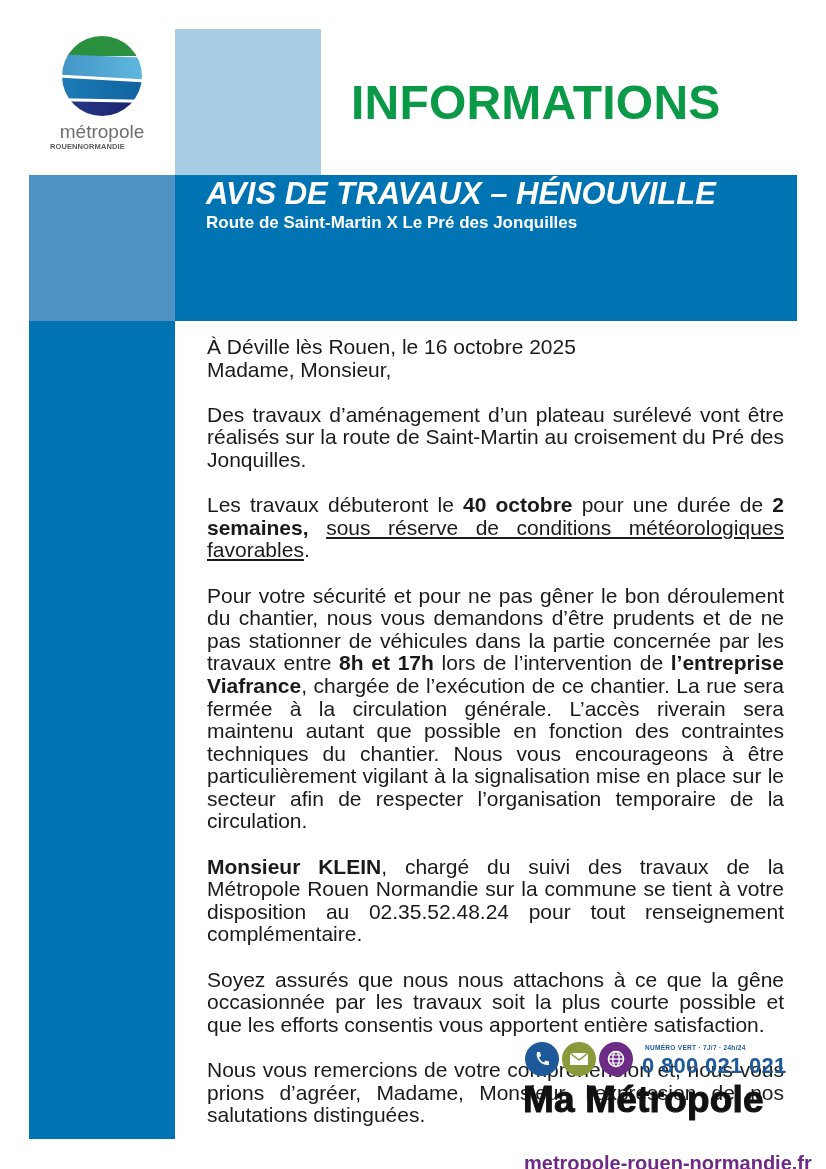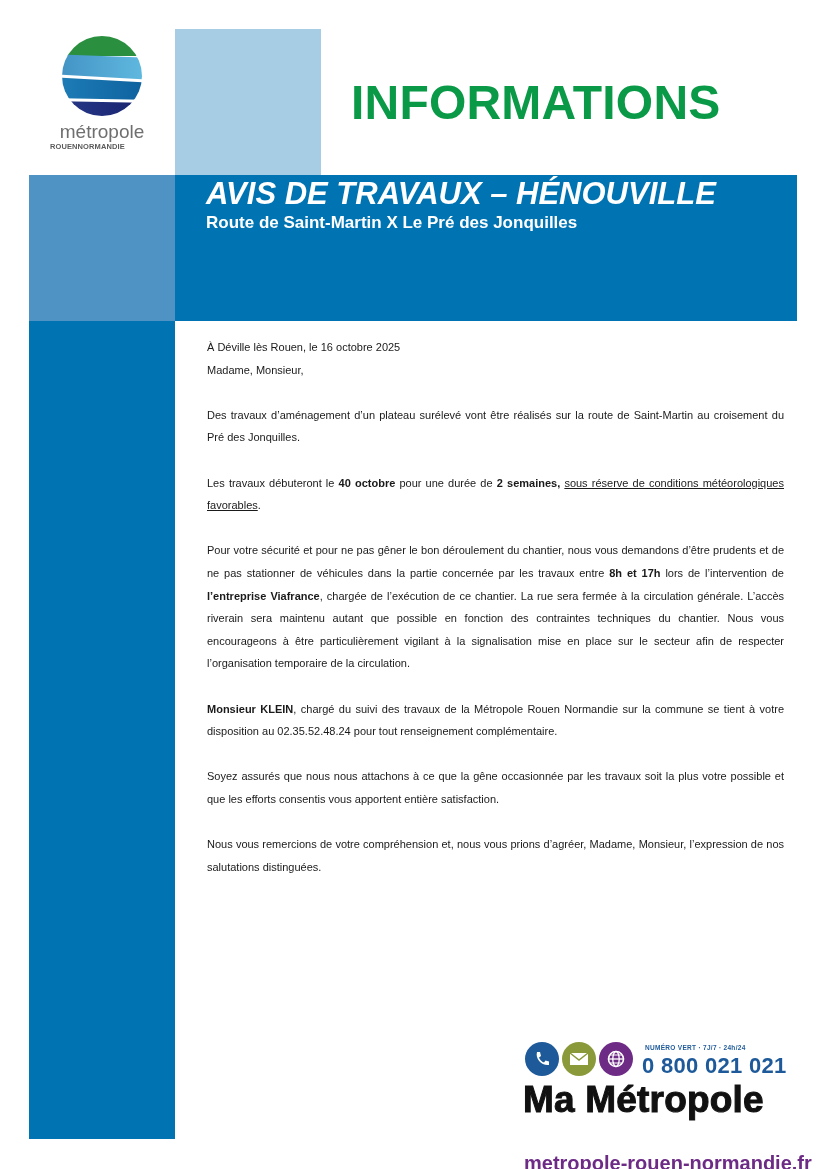--- a/index.html
+++ b/index.html
@@ -11,21 +11,21 @@
   .banner { left: 175px; top: 175px; width: 622px; height: 146px; background: #0074b3; }
   .left-column { left: 29px; top: 321px; width: 146px; height: 818px; background: #0074b3; }
   .info-title { left: 351px; top: 80px; font-size: 48px; font-weight: bold; color: #0a9a47; letter-spacing: 0.2px; line-height: 46px; }
   .banner-title { left: 206px; top: 176px; font-size: 31px; font-weight: bold; color: #ffffff; line-height: 36px; white-space: nowrap; font-style: italic; }
   .banner-subtitle { left: 206px; top: 212px; font-size: 17px; font-weight: bold; color: #ffffff; line-height: 22px; white-space: nowrap; }
 
   .logo { left: 50px; top: 34px; width: 104px; height: 110px; }
   .logo-word { position: absolute; left: 0; top: 88px; width: 104px; text-align: center; font-size: 19px; color: #6f6f6f; line-height: 20px; }
   .logo-sub { position: absolute; left: 0; top: 108px; width: 104px; font-size: 7.5px; font-weight: bold; color: #5a5a5a; letter-spacing: 0.1px; line-height: 9px; }
 
-  .letter { left: 207px; top: 336px; width: 577px; font-size: 11px; line-height: 22.6px; }
+  .letter { left: 207px; top: 336px; width: 577px; font-size: 21px; line-height: 22.6px; }
   .letter p { margin: 0 0 22.6px 0; text-align: justify; }
   .letter p.tight { margin: 0; }
   .letter b { font-weight: bold; }
   .letter u { text-decoration: underline; }
 
   .footer { left: 522px; top: 1040px; width: 280px; height: 105px; }
   .ficon { position: absolute; top: 2px; width: 34px; height: 34px; border-radius: 50%; display: flex; align-items: center; justify-content: center; }
   .ficon.phone { left: 3px; background: #1e5a9a; }
   .ficon.mail { left: 40px; background: #8a9a3a; }
   .ficon.web { left: 77px; background: #6d2b86; }
@@ -76,21 +76,21 @@
 <div class="abs banner-title">AVIS DE TRAVAUX – HÉNOUVILLE</div>
 <div class="abs banner-subtitle">Route de Saint-Martin X Le Pré des Jonquilles</div>
 
 <div class="abs letter">
   <p class="tight">À Déville lès Rouen, le 16 octobre 2025</p>
   <p>Madame, Monsieur,</p>
   <p>Des travaux d’aménagement d’un plateau surélevé vont être réalisés sur la route de Saint-Martin au croisement du Pré des Jonquilles.</p>
   <p><span>Les travaux débuteront le </span><b>40 octobre</b><span> pour une durée de </span><b>2 semaines,</b> <u>sous réserve de conditions météorologiques favorables</u><span>.</span></p>
   <p><span>Pour votre sécurité et pour ne pas gêner le bon déroulement du chantier, nous vous demandons d’être prudents et de ne pas stationner de véhicules dans la partie concernée par les travaux entre </span><b>8h et 17h</b><span> lors de l’intervention de </span><b>l’entreprise Viafrance</b><span>, chargée de l’exécution de ce chantier. La rue sera fermée à la circulation générale. L’accès riverain sera maintenu autant que possible en fonction des contraintes techniques du chantier. Nous vous encourageons à être particulièrement vigilant à la signalisation mise en place sur le secteur afin de respecter l’organisation temporaire de la circulation.</span></p>
   <p><b>Monsieur KLEIN</b><span>, chargé du suivi des travaux de la Métropole Rouen Normandie sur la commune se tient à votre disposition au 02.35.52.48.24 pour tout renseignement complémentaire.</span></p>
-  <p>Soyez assurés que nous nous attachons à ce que la gêne occasionnée par les travaux soit la plus votre possible et que les efforts consentis vous apportent entière satisfaction.</p>
+  <p>Soyez assurés que nous nous attachons à ce que la gêne occasionnée par les travaux soit la plus courte possible et que les efforts consentis vous apportent entière satisfaction.</p>
   <p>Nous vous remercions de votre compréhension et, nous vous prions d’agréer, Madame, Monsieur, l’expression de nos salutations distinguées.</p>
 </div>
 
 <div class="abs footer">
   <div class="ficon phone">
     <svg width="20" height="20" viewBox="0 0 20 20">
         <path d="M5 3 L8 3 L9 7 L7 8.5 C8 11 9.5 12.5 12 13.5 L13.5 11.5 L17 12.5 L17 16 C10 17 3 10 5 3 Z" fill="#ffffff"></path>
       </svg>
   </div>
   <div class="ficon mail">

